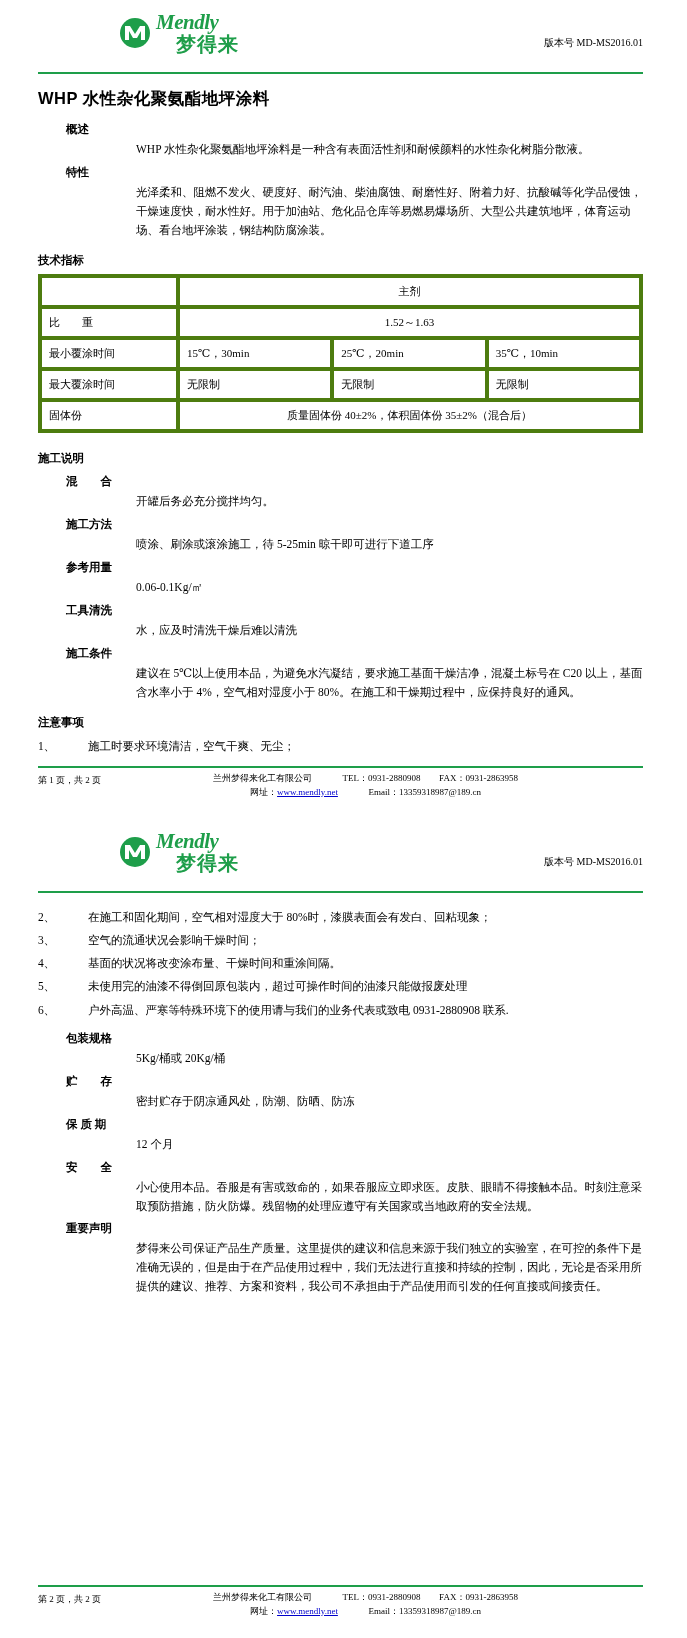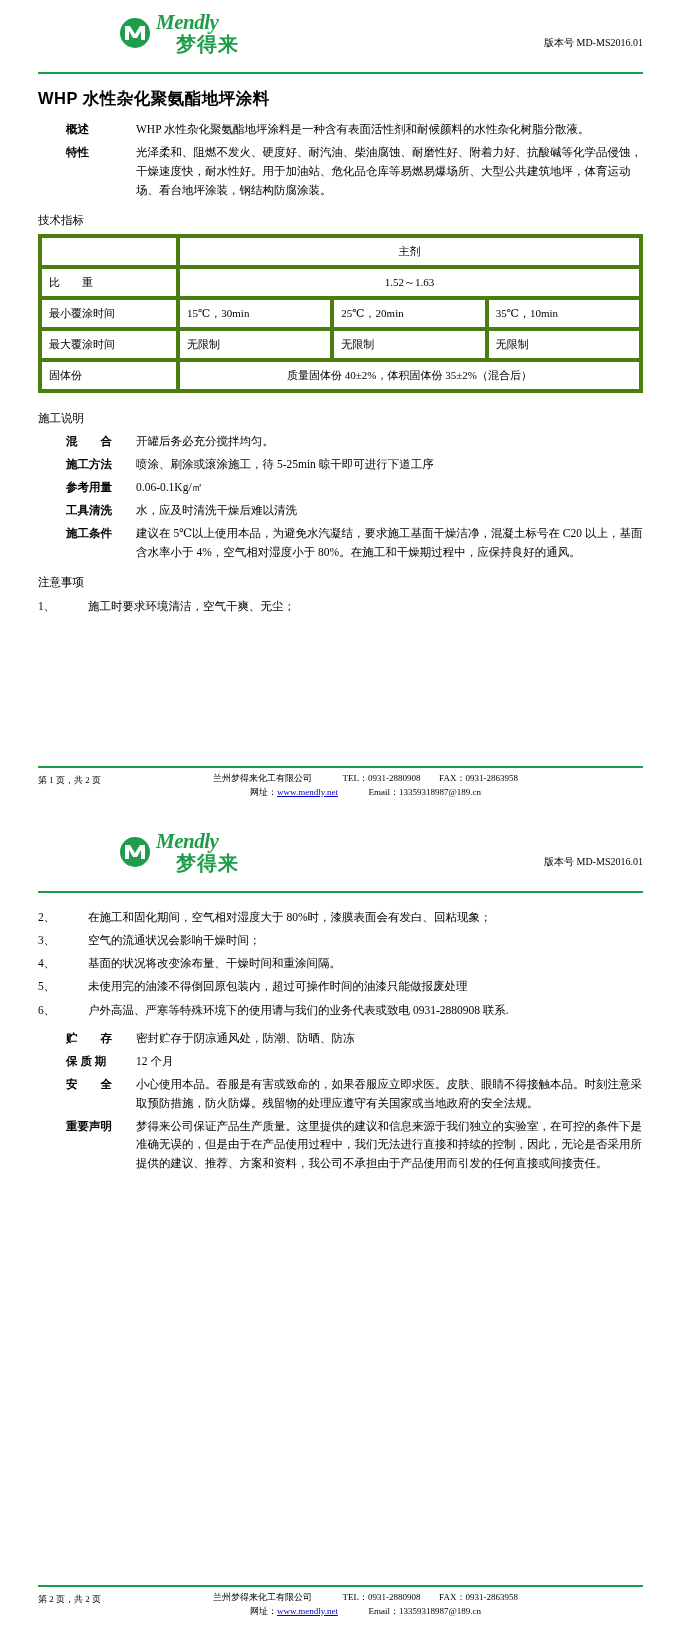--- a/index.html
+++ b/index.html
@@ -96,23 +96,24 @@
   .row .lbl {
     font-weight: bold;
     flex: 0 0 62px;
     font-size: 11.5px;
     letter-spacing: 0px;
     margin-left: 28px;
   }
   .row .val {
     flex: 1 1 auto;
     padding-left: 8px;
+    margin-top: 20px;
   }
   .section-head {
-    font-weight: normal;
+    font-weight: bold;
     font-size: 11.5px;
     margin: 13px 0 6px 0;
   }
 
   
   table.spec {
     border-collapse: collapse;
     width: 100%;
     margin: 6px 0 0 0;
     font-size: 11px;
@@ -328,20 +329,24 @@
     <div class="txt">未使用完的油漆不得倒回原包装内，超过可操作时间的油漆只能做报废处理</div>
   </div>
   <div class="note-row">
     <div class="num">6、</div>
     <div class="txt">户外高温、严寒等特殊环境下的使用请与我们的业务代表或致电 0931-2880908 联系.</div>
   </div>
 
   <div style="height:6px"></div>
 
   <div class="row">
+    <div class="lbl">包装规格</div>
+    <div class="val">5Kg/桶或 20Kg/桶</div>
+  </div>
+  <div class="row">
     <div class="lbl">贮　　存</div>
     <div class="val">密封贮存于阴凉通风处，防潮、防晒、防冻</div>
   </div>
   <div class="row">
     <div class="lbl">保 质 期</div>
     <div class="val">12 个月</div>
   </div>
   <div class="row">
     <div class="lbl">安　　全</div>
     <div class="val">小心使用本品。吞服是有害或致命的，如果吞服应立即求医。皮肤、眼睛不得接触本品。时刻注意采取预防措施，防火防爆。残留物的处理应遵守有关国家或当地政府的安全法规。</div>

